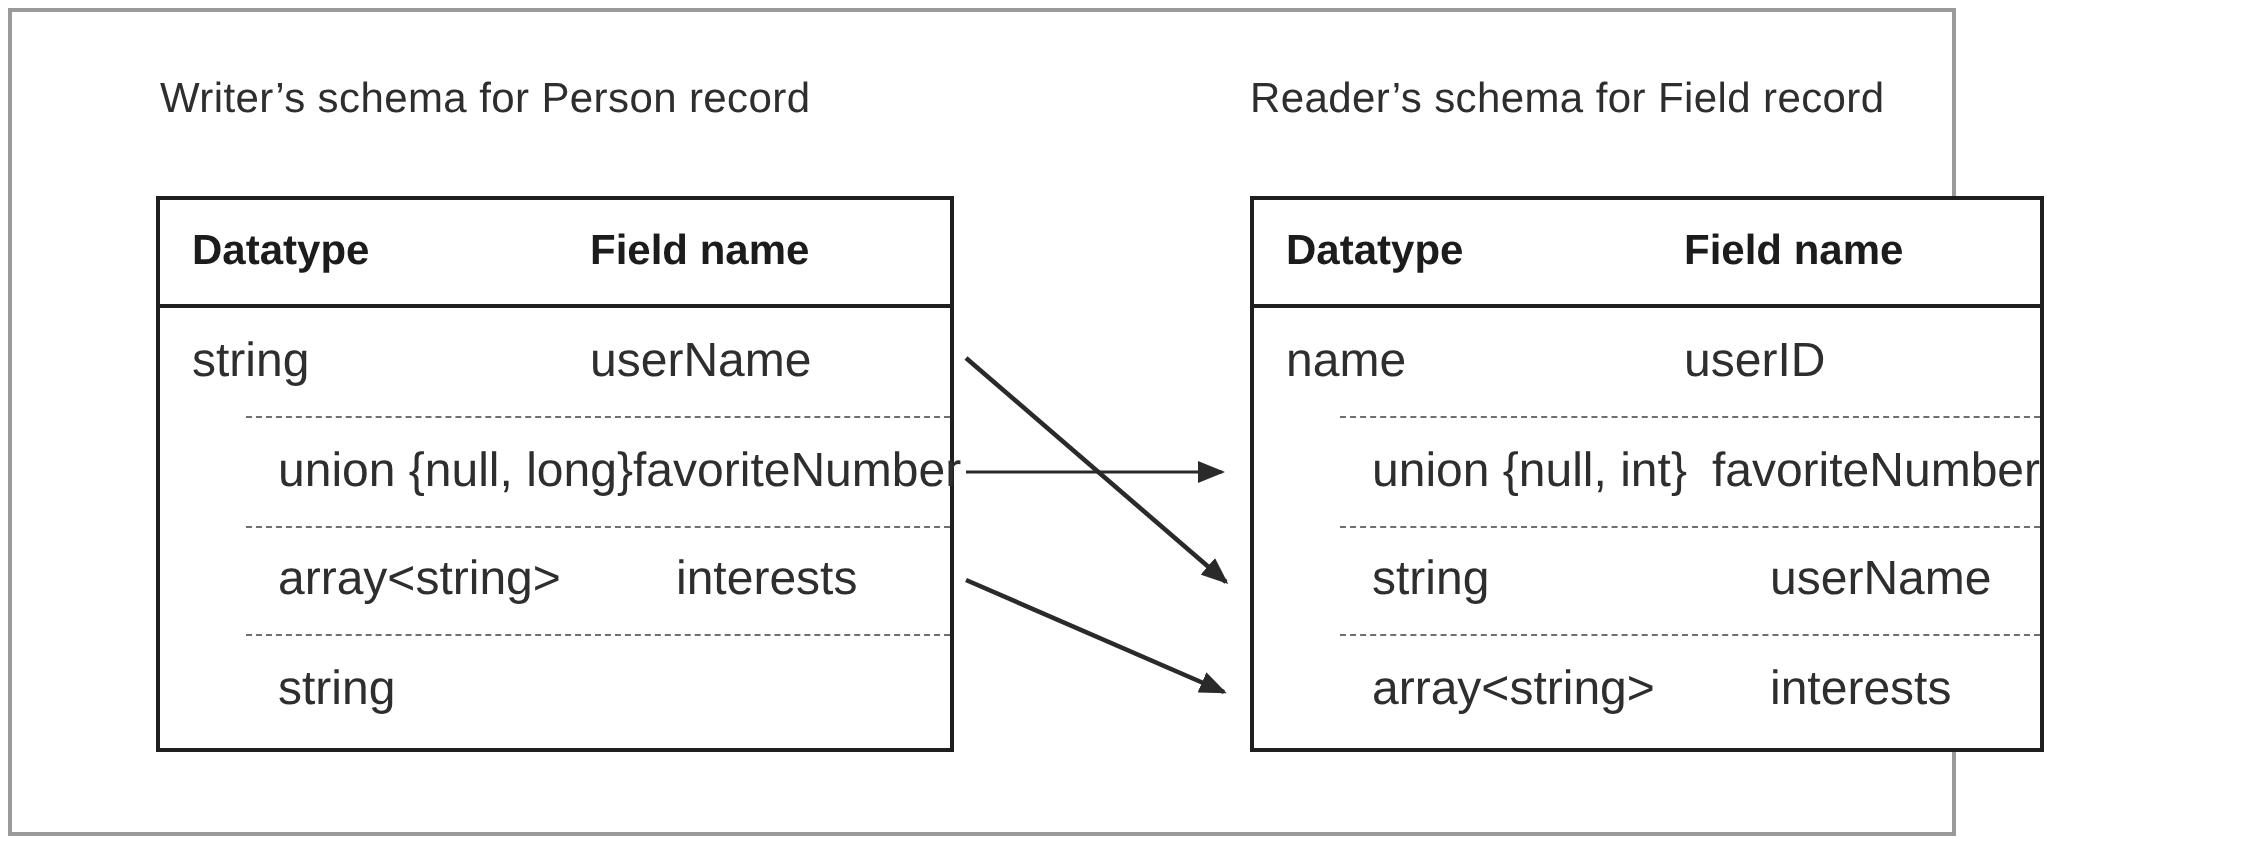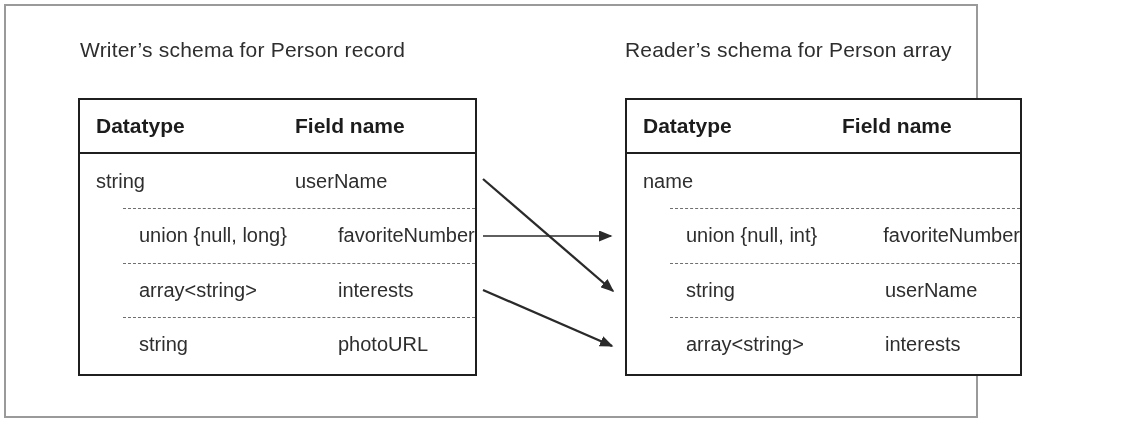--- a/index.html
+++ b/index.html
@@ -46,21 +46,21 @@
     height: 54px;
     border-bottom: 2px solid #1f1f1f;
     font-weight: bold;
     font-size: 21px;
     color: #1c1c1c;
   }
   .trow {
     display: flex;
     align-items: center;
     height: 54.33px;
-    font-size: 20px;
+    font-size: 24px;
     color: #2e2e2e;
   }
   .trow + .trow {
     border-top: 1.4px dashed #6f6f6f;
     margin-left: 43px;
   }
   .col1 { width: 215px; padding-left: 16px; white-space: nowrap; }
   .col2 { flex: 1; white-space: nowrap; }
 
   .arrows {
@@ -70,52 +70,52 @@
     pointer-events: none;
   }
 </style>
 </head>
 <body>
 
 <div class="frame">
 
   <div class="title writer-title">Writer’s schema for Person record</div>
 
-  <div class="title reader-title">Reader’s schema for Person array</div>
+  <div class="title reader-title">Reader’s schema for Field record</div>
 
   <div class="schema-table writer-table">
     <div class="thead">
       <div class="col1">Datatype</div>
       <div class="col2">Field name</div>
     </div>
     <div class="trow">
       <div class="col1">string</div>
       <div class="col2">userName</div>
     </div>
     <div class="trow">
       <div class="col1">union {null, long}</div>
       <div class="col2">favoriteNumber</div>
     </div>
     <div class="trow">
       <div class="col1">array&lt;string&gt;</div>
       <div class="col2">interests</div>
     </div>
     <div class="trow">
       <div class="col1">string</div>
-      <div class="col2">photoURL</div>
     </div>
   </div>
 
   <div class="schema-table reader-table">
     <div class="thead">
       <div class="col1">Datatype</div>
       <div class="col2">Field name</div>
     </div>
     <div class="trow">
       <div class="col1">name</div>
+      <div class="col2">userID</div>
     </div>
     <div class="trow">
       <div class="col1">union {null, int}</div>
       <div class="col2">favoriteNumber</div>
     </div>
     <div class="trow">
       <div class="col1">string</div>
       <div class="col2">userName</div>
     </div>
     <div class="trow">

